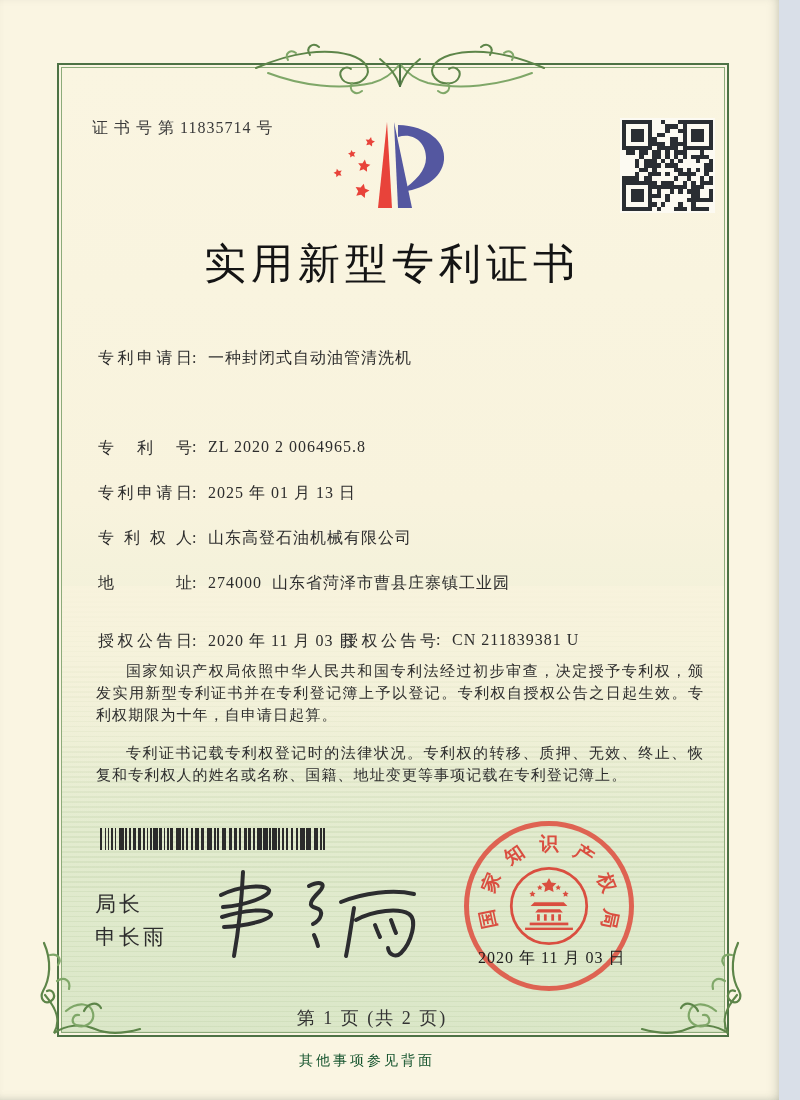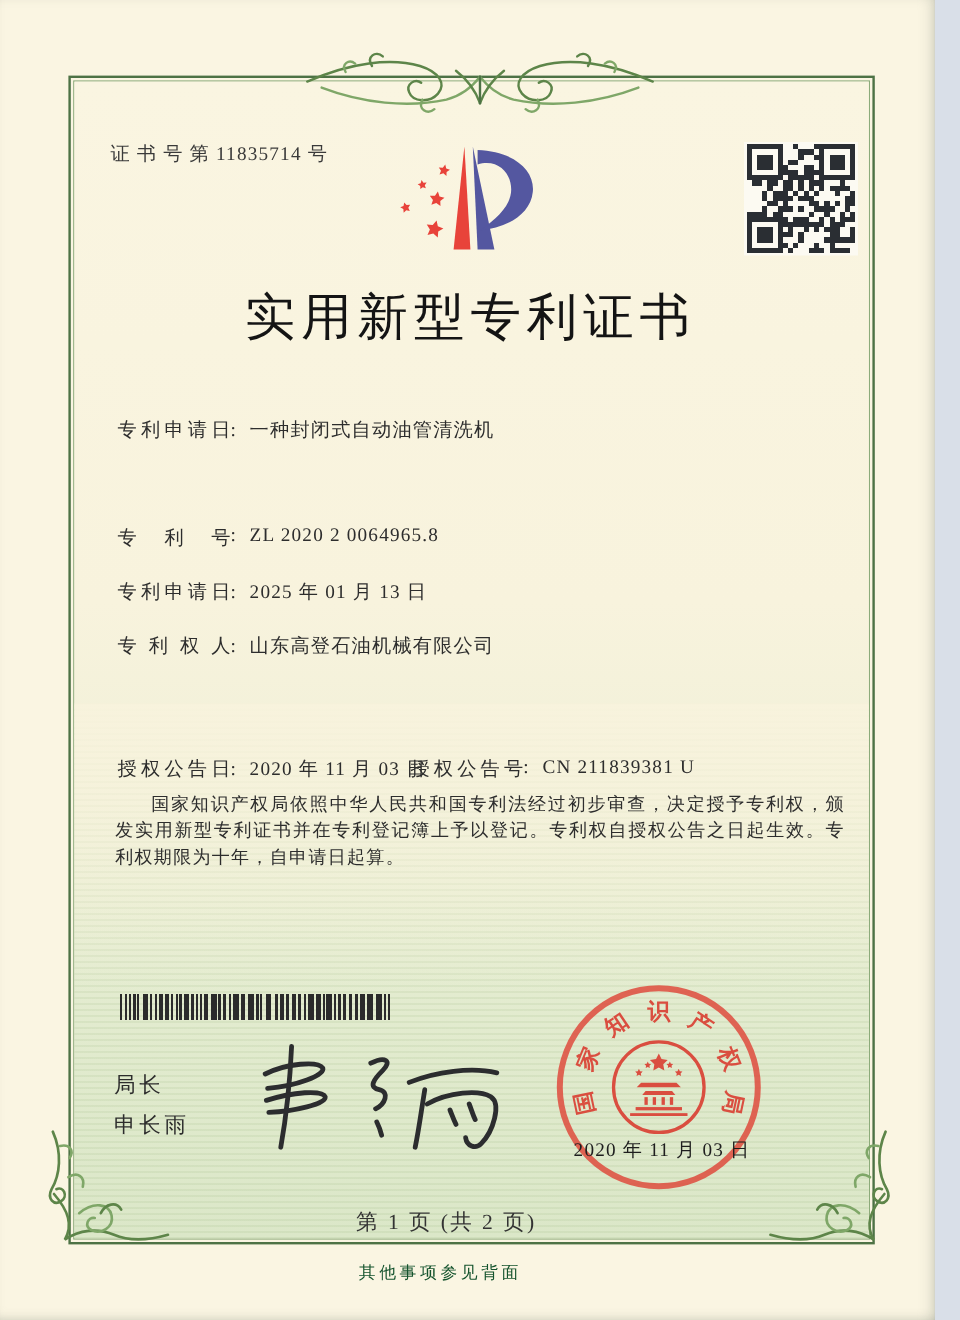--- a/index.html
+++ b/index.html
@@ -19,21 +19,21 @@
   .title{left:392px;top:236px;transform:translateX(-50%);font-size:42px;font-weight:400;
     letter-spacing:5px;color:#141414;white-space:nowrap;}
   .frow{left:82px;height:24px;font-size:16px;color:#2d2d2d;white-space:pre;}
   .flabel{display:inline-block;width:94px;text-align:justify;text-align-last:justify;vertical-align:top;}
   .fcolon{display:inline-block;width:16px;}
   .fvalue{letter-spacing:1px;white-space:pre;}
   .grant-right{position:absolute;left:236px;top:0;white-space:pre;}
   .paras{left:80px;top:644px;width:640px;font-size:15px;line-height:22px;color:#2d2d2d;
     text-align:justify;letter-spacing:1.1px;}
   .paras p{margin:16px;text-indent:2em;}
-  .signoff{left:95px;top:888px;font-size:18px;letter-spacing:3px;color:#2d2d2d;line-height:33px;}
+  .signoff{left:95px;top:888px;font-size:21px;letter-spacing:3px;color:#2d2d2d;line-height:33px;}
   .footer{left:372px;top:1006px;transform:translateX(-50%);font-size:18px;letter-spacing:2px;color:#333;white-space:pre;}
   .backnote{left:367px;top:1052px;transform:translateX(-50%);font-size:14px;letter-spacing:3px;color:#14532d;}
   .seal{left:464px;top:821px;width:160px;height:160px;border:5px solid rgba(223,69,56,.88);
     border-radius:50%;opacity:.93;}
   .seal-char{position:absolute;left:50%;top:50%;width:24px;height:24px;margin:-12px 0 0 -12px;
     font-size:19px;font-weight:700;color:#da4336;text-align:center;line-height:24px;
     transform:rotate(var(--a)) translateY(-62px);}
   .seal-emblem{position:absolute;left:50%;top:50%;transform:translate(-50%,-50%);}
   .seal-date{left:478px;top:948px;font-size:16px;letter-spacing:1px;color:#1e1e1e;white-space:pre;}
   .qr{left:620px;top:118px;}
@@ -367,30 +367,34 @@
   </div>
   <div class="abs frow" style="top:420px">
     <span class="flabel">专利号</span><span class="fcolon">:</span><span class="fvalue">ZL 2020 2 0064965.8</span>
   </div>
   <div class="abs frow" style="top:465px">
     <span class="flabel">专利申请日</span><span class="fcolon">:</span><span class="fvalue">2025 年 01 月 13 日</span>
   </div>
   <div class="abs frow" style="top:510px">
     <span class="flabel">专利权人</span><span class="fcolon">:</span><span class="fvalue">山东高登石油机械有限公司</span>
   </div>
+  <div class="abs frow" style="top:555px">
+    <span class="flabel">地址</span><span class="fcolon">:</span><span class="fvalue">274000  山东省菏泽市曹县庄寨镇工业园</span>
+  </div>
 
   <div class="abs frow" style="top:613px">
     <span class="flabel">授权公告日</span><span class="fcolon">:</span><span class="fvalue">2020 年 11 月 03 日</span>
     <span class="grant-right">
       <span class="flabel">授权公告号</span><span class="fcolon">:</span><span class="fvalue">CN 211839381 U</span>
     </span>
   </div>
 
   <div class="abs paras">
     <p>国家知识产权局依照中华人民共和国专利法经过初步审查，决定授予专利权，颁发实用新型专利证书并在专利登记簿上予以登记。专利权自授权公告之日起生效。专利权期限为十年，自申请日起算。</p>
+    <p>专利证书记载专利权登记时的法律状况。专利权的转移、质押、无效、终止、恢复和专利权人的姓名或名称、国籍、地址变更等事项记载在专利登记簿上。</p>
   </div>
 
   <svg class="abs barcode" width="232" height="22" viewBox="0 0 232 22" shape-rendering="crispEdges">
     <g fill="#2b2b2b">
         <rect x="0" y="0" width="1.5" height="22"></rect>
         <rect x="4.5" y="0" width="1.5" height="22"></rect>
         <rect x="7.5" y="0" width="1.5" height="22"></rect>
         <rect x="11" y="0" width="2" height="22"></rect>
         <rect x="14.5" y="0" width="1.5" height="22"></rect>
         <rect x="19" y="0" width="4.5" height="22"></rect>

